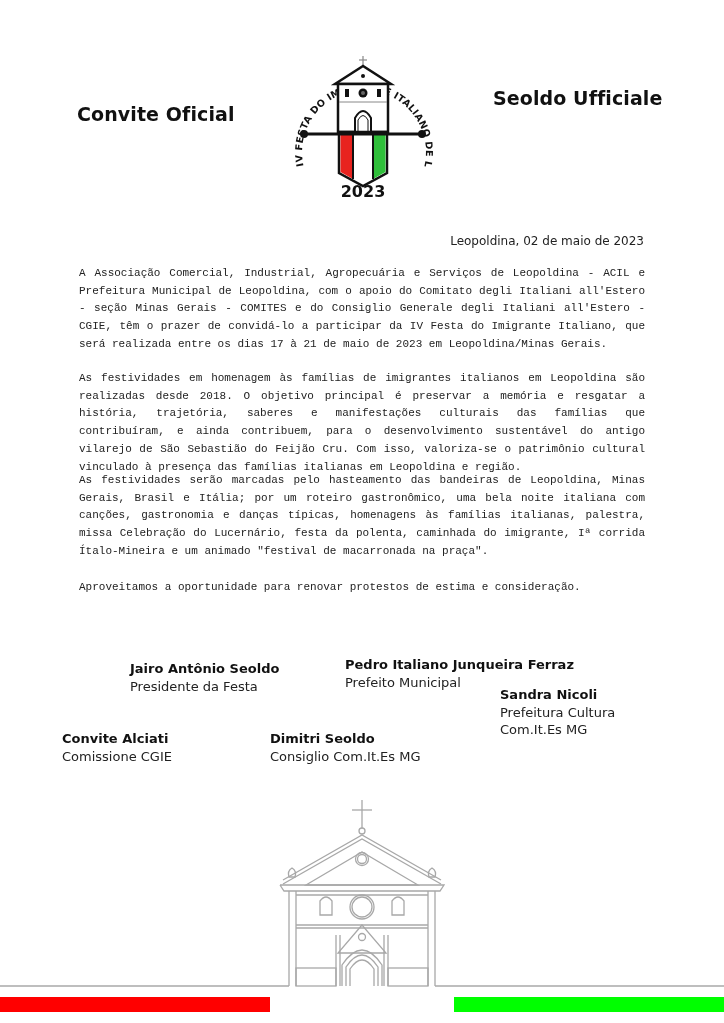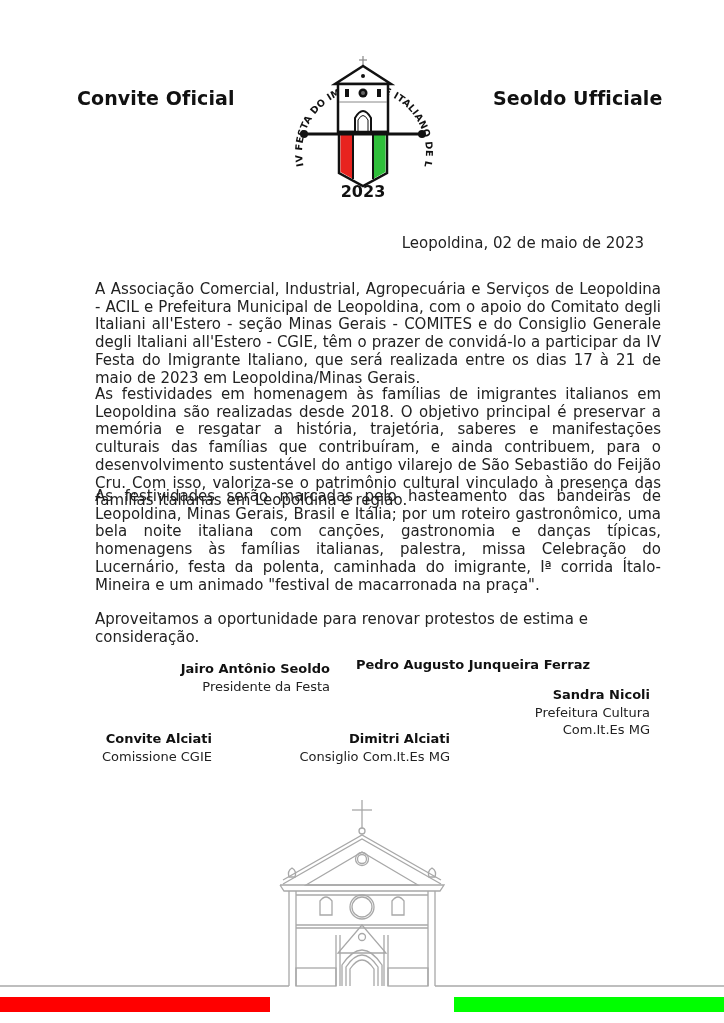--- a/index.html
+++ b/index.html
@@ -4,35 +4,35 @@
 <style>
   html, body { margin: 0; padding: 0; }
   body {
     width: 724px; height: 1023px; background: #ffffff; position: relative; overflow: hidden;
     font-family: "DejaVu Sans", "Liberation Sans", sans-serif; color: #1a1a1a;
   }
   .header-title {
     position: absolute; top: 87px; font-size: 19px; font-weight: bold; color: #111;
     letter-spacing: 0.1px;
   }
-  #title-left { left: 77px; }
+  #title-left { left: 77px; margin-top: 16px; }
   #title-right { left: 493px; }
   #logo { position: absolute; left: 290px; top: 18px; width: 146px; height: 182px; }
   #date {
-    position: absolute; top: 234px; right: 80px; font-size: 15px; color: #222;
+    position: absolute; top: 234px; right: 80px; font-size: 12px; color: #222;
   }
   .para {
-    position: absolute; left: 79px; width: 566px; font-size: 15px; line-height: 17.7px;
-    text-align: justify; color: #222; margin: 16px;
+    position: absolute; left: 79px; width: 566px; font-size: 11px; line-height: 17.7px;
+    text-align: justify; color: #222; margin: 0; font-family: Liberation Mono, monospace;
   }
   #p1 { top: 265px; }
   #p2 { top: 370px; }
   #p3 { top: 472px; }
-  #p4 { top: 595px; text-align: left; }
-  .sig { position: absolute; text-align: right; }
+  #p4 { top: 579px; text-align: left; }
+  .sig { position: absolute; text-align: left; }
   .sig .name { font-size: 13px; font-weight: bold; color: #111; line-height: 18px; }
   .sig .role { font-size: 13px; color: #222; line-height: 17px; }
   #sig-jairo { left: 130px; width: 200px; top: 660px; }
   #sig-pedro { left: 345px; width: 245px; top: 656px; }
   #sig-silvia { left: 62px; width: 150px; top: 730px; }
   #sig-dimitri { left: 270px; width: 180px; top: 730px; }
   #sig-sandra { left: 500px; width: 150px; top: 686px; }
   #church { position: absolute; left: 0; top: 795px; width: 724px; height: 200px; }
   .bar { position: absolute; top: 997px; height: 15px; }
   #bar-red { left: 0; width: 270px; background: #ff0000; }
@@ -84,28 +84,29 @@
 <p id="p1" class="para">A Associação Comercial, Industrial, Agropecuária e Serviços de Leopoldina - ACIL e Prefeitura Municipal de Leopoldina, com o apoio do Comitato degli Italiani all'Estero - seção Minas Gerais - COMITES e do Consiglio Generale degli Italiani all'Estero - CGIE, têm o prazer de convidá-lo a participar da IV Festa do Imigrante Italiano, que será realizada entre os dias 17 à 21 de maio de 2023 em Leopoldina/Minas Gerais.</p>
 <p id="p2" class="para">As festividades em homenagem às famílias de imigrantes italianos em Leopoldina são realizadas desde 2018. O objetivo principal é preservar a memória e resgatar a história, trajetória, saberes e manifestações culturais das famílias que contribuíram, e ainda contribuem, para o desenvolvimento sustentável do antigo vilarejo de São Sebastião do Feijão Cru. Com isso, valoriza-se o patrimônio cultural vinculado à presença das famílias italianas em Leopoldina e região.</p>
 <p id="p3" class="para">As festividades serão marcadas pelo hasteamento das bandeiras de Leopoldina, Minas Gerais, Brasil e Itália; por um roteiro gastronômico, uma bela noite italiana com canções, gastronomia e danças típicas, homenagens às famílias italianas, palestra, missa Celebração do Lucernário, festa da polenta, caminhada do imigrante, Iª corrida Ítalo-Mineira e um animado "festival de macarronada na praça".</p>
 <p id="p4" class="para">Aproveitamos a oportunidade para renovar protestos de estima e consideração.</p>
 
 <div id="sig-jairo" class="sig">
   <div class="name">Jairo Antônio Seoldo</div>
   <div class="role">Presidente da Festa</div>
 </div>
 <div id="sig-pedro" class="sig">
-  <div class="name">Pedro Augusto Junqueira Ferraz</div>
+  <div class="name">Pedro Italiano Junqueira Ferraz</div>
+  <div class="role">Prefeito Municipal</div>
 </div>
 <div id="sig-silvia" class="sig">
   <div class="name">Convite Alciati</div>
   <div class="role">Comissione CGIE</div>
 </div>
 <div id="sig-dimitri" class="sig">
-  <div class="name">Dimitri Alciati</div>
+  <div class="name">Dimitri Seoldo</div>
   <div class="role">Consiglio Com.It.Es MG</div>
 </div>
 <div id="sig-sandra" class="sig">
   <div class="name">Sandra Nicoli</div>
   <div class="role">Prefeitura Cultura</div>
   <div class="role">Com.It.Es MG</div>
 </div>
 
 <svg id="church" viewBox="0 0 724 200" fill="none" stroke="#a8a8a8" stroke-width="1.3">
 

